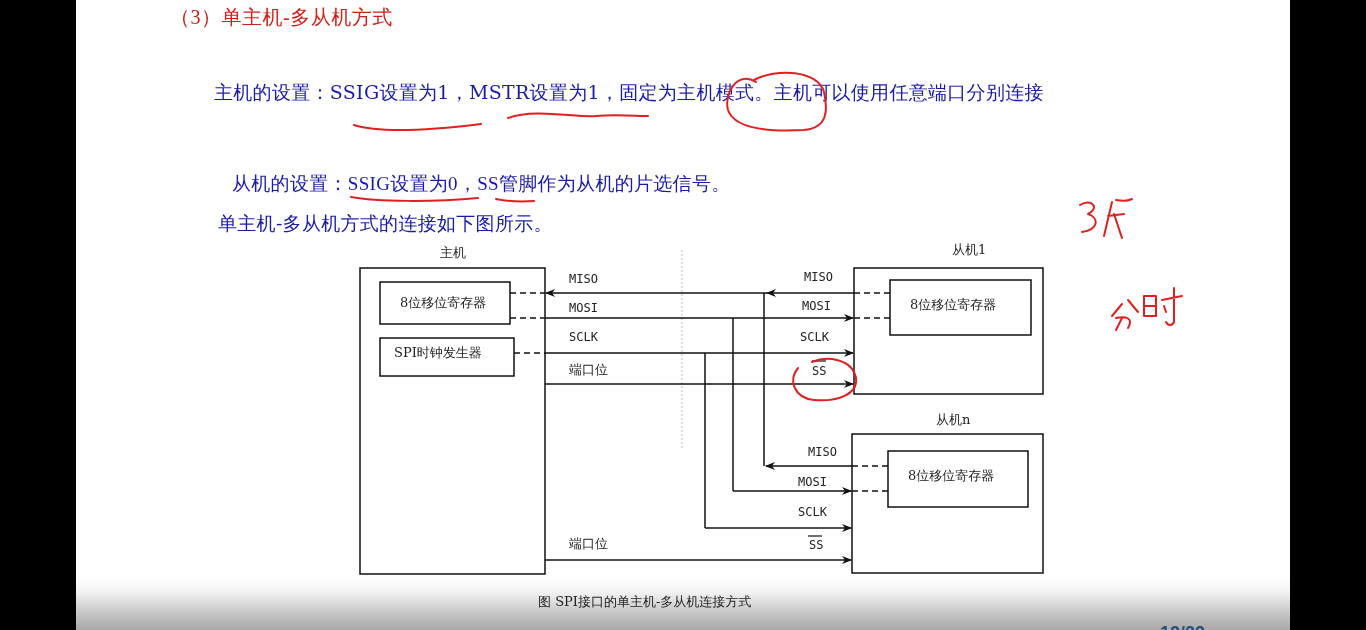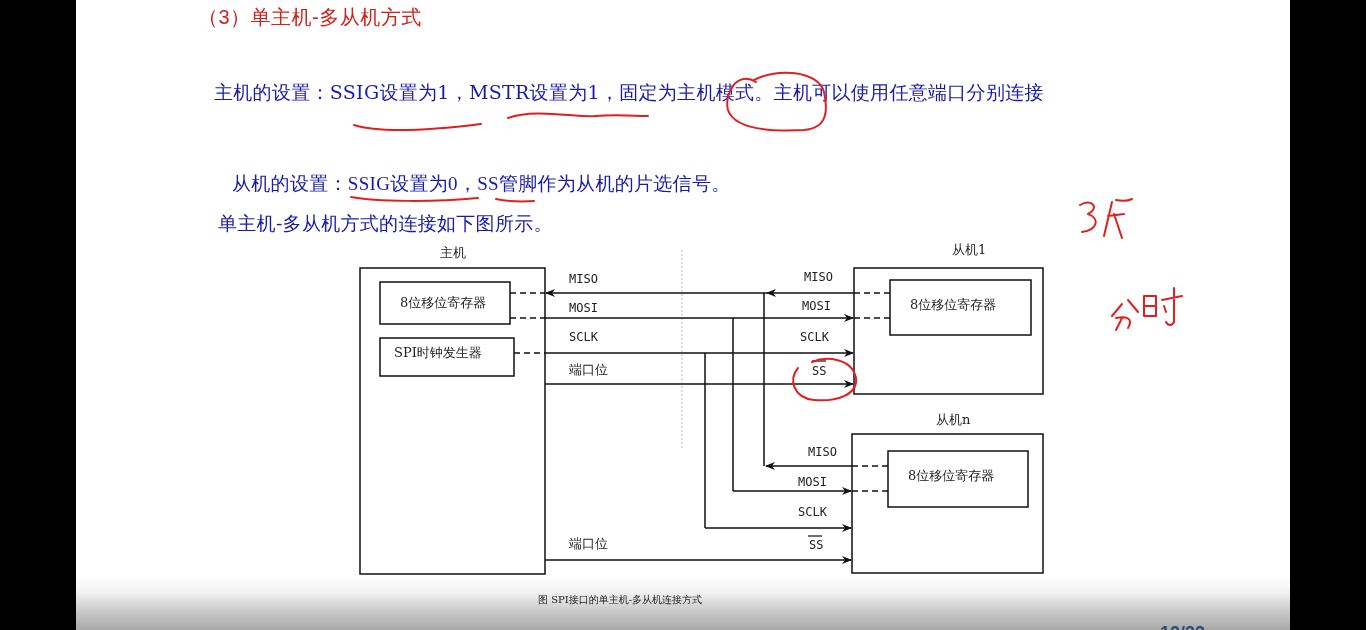--- a/index.html
+++ b/index.html
@@ -7,37 +7,37 @@
       width:1366px; height:630px; overflow:hidden; background:#000;
       position:relative; font-family:"DejaVu Serif", serif;
     }
     .slide {
       position:absolute; left:76px; top:0; width:1214px; height:630px;
       background:linear-gradient(to bottom, #ffffff 0px, #ffffff 575px, #f2f2f2 592px, #c8c8c8 612px, #a8a8a8 630px);
       overflow:hidden;
     }
     .heading {
       position:absolute; left:94px; top:4px; font-size:20px; color:#d0201a;
-      font-family:Liberation Sans, sans-serif; letter-spacing:0.5px; white-space:nowrap;margin-left:28px;
+      font-family:Liberation Serif, serif; letter-spacing:0.5px; white-space:nowrap;
     }
     .para {
       position:absolute; font-size:19px; color:#1a1aa8; white-space:nowrap;
       font-family:"DejaVu Serif", serif; letter-spacing:0.3px;
     }
     .p1 { left:138px; top:45px; }
     .p2 { left:138px; top:80px; }
     .p3 { left:94px;  top:129px; }
     .p4 { left:156px; top:171px;font-family:Liberation Serif, serif; }
     .p5 { left:142px; top:211px; }
 
     .diagram { position:absolute; left:0; top:0; width:1214px; height:630px; pointer-events:none; }
     .diagram text { font-family:"DejaVu Sans Mono", monospace; font-size:12px; fill:#222; }
     .diagram text.cn { font-family:"DejaVu Serif", serif; font-size:13px; }
     .caption {
-      position:absolute; left:462px; top:593px; font-size:10px; color:#222;
+      position:absolute; left:462px; top:593px; font-size:13px; color:#222;
       font-family:"DejaVu Serif", serif; white-space:nowrap;
     }
     .page-num {
       position:absolute; left:1084px; top:623px; font-size:18px; color:#1f4f7a;
       font-family:"Liberation Sans", sans-serif; font-weight:bold;text-align:right;
     }
     .ink { position:absolute; left:0; top:0; width:1214px; height:630px; pointer-events:none; }
   </style>
 </head>
 <body>

